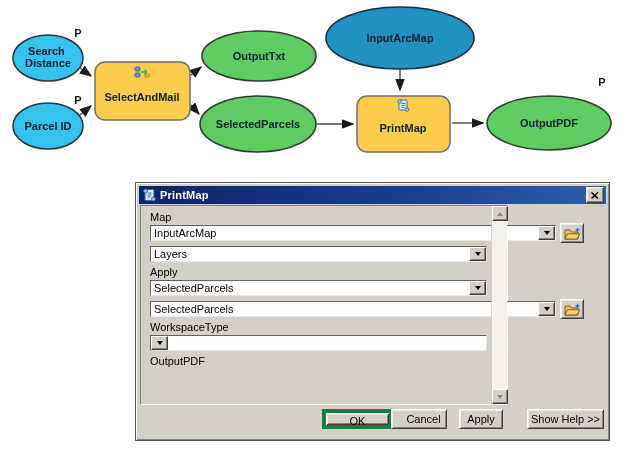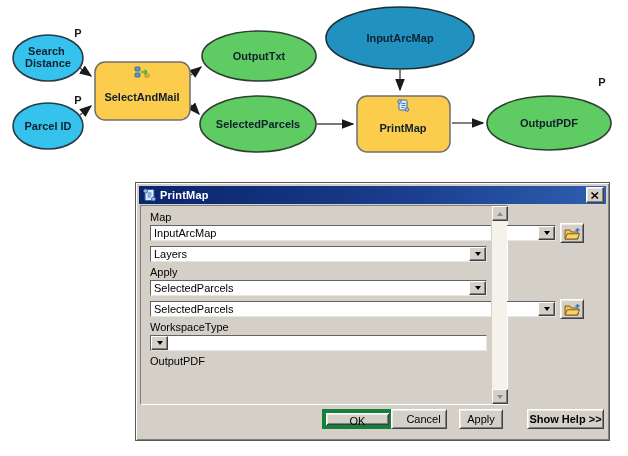--- a/index.html
+++ b/index.html
@@ -84,21 +84,21 @@
     box-shadow:inset 1px 1px 0 #ecebe5, inset -1px -1px 0 #808080;
     font-family:"Liberation Sans",sans-serif;font-size:11px;color:#000;
     text-align:center;padding:0;line-height:17px;cursor:default;
   }
   .btn-ok{
     left:186px;width:71px;border:4px solid #15803d;
     box-shadow:inset 1px 1px 0 #ffffff, inset -1px -1px 0 #404040, inset 2px 2px 0 #ecebe5, inset -2px -2px 0 #808080;
   }
   .btn-cancel{left:255px;width:56px;padding-left:9px;}
   .btn-apply{left:323px;width:44px;}
-  .btn-help{left:391px;width:77px;font-weight:bold;}
+  .btn-help{left:391px;width:77px;}
 </style>
 </head>
 <body>
 
 <svg id="diagram" width="628" height="180" viewBox="0 0 628 180">
   <defs>
     <marker id="ah" markerWidth="9" markerHeight="8" refX="8" refY="3.5" orient="auto">
       <path d="M0,0 L9,3.5 L0,7 Z" fill="#1a1a1a"></path>
     </marker>
   </defs>

